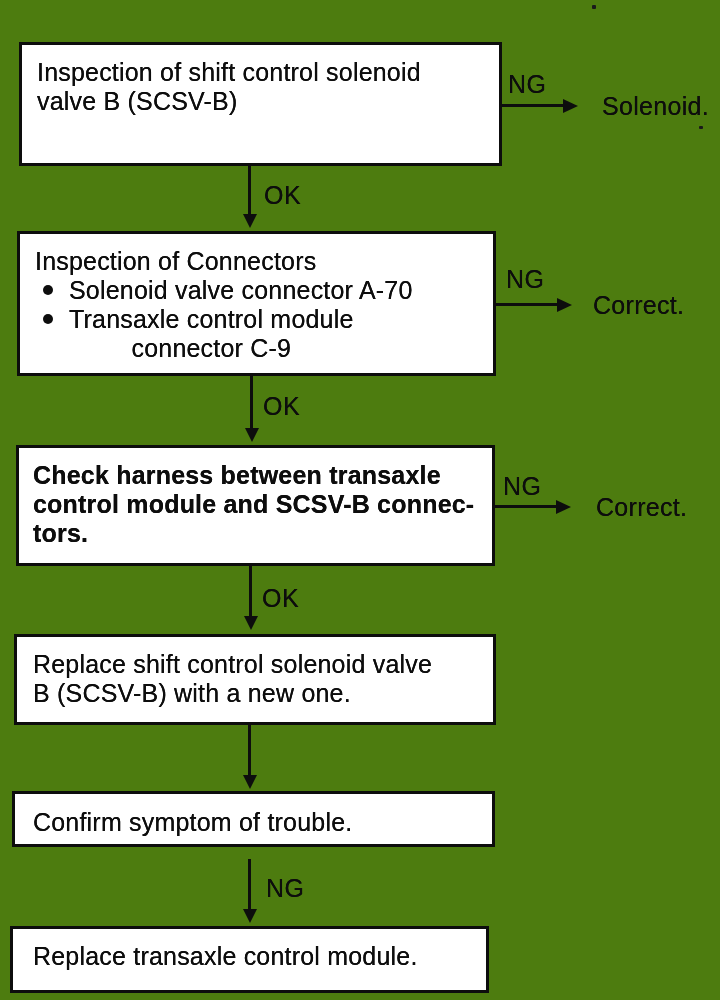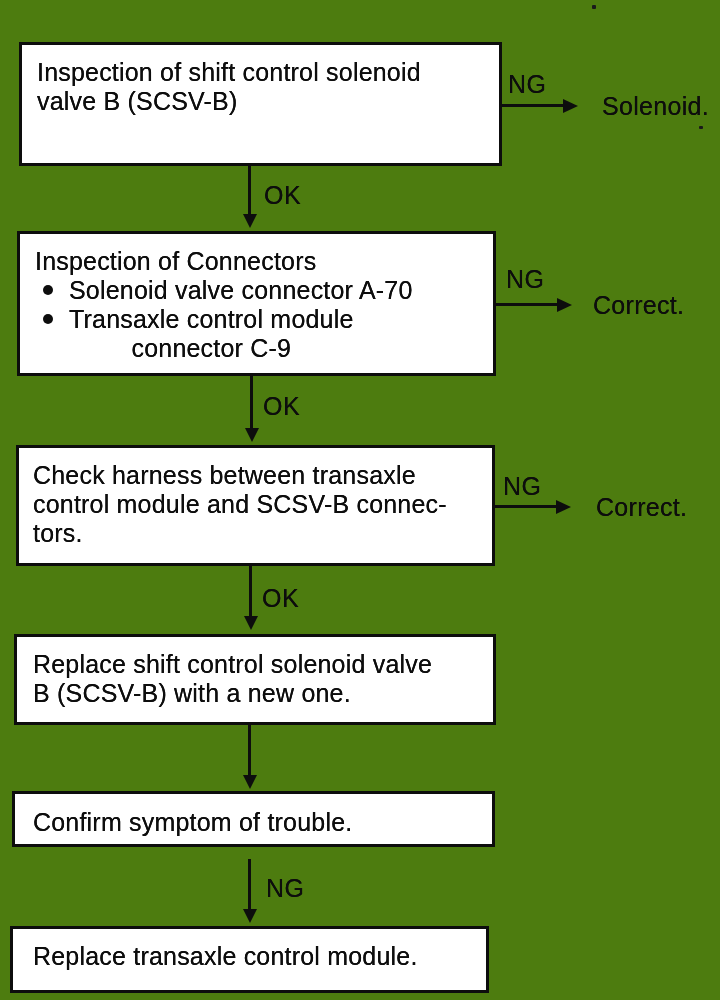--- a/index.html
+++ b/index.html
@@ -69,21 +69,21 @@
   <div class="lbl" style="left:506px;top:265px;">NG</div>
   <div class="hline" style="left:496px;top:303px;width:62px;"></div>
   <div class="ah-right" style="left:557px;top:298px;"></div>
   <div class="result" style="left:593px;top:291px;">Correct.</div>
 
   <div class="vline" style="left:250px;top:376px;height:52px;"></div>
   <div class="ah-down" style="left:245px;top:428px;"></div>
   <div class="lbl" style="left:263px;top:392px;">OK</div>
 
   <div class="box" style="left:16px;top:445px;width:479px;height:121px;">
-    <div class="box-text" style="left:14px;top:13px;">
+    <div class="box-text" style="left:14px;top:13px;font-weight:bold;">
       <div>Check harness between transaxle</div>
       <div>control module and SCSV-B connec-</div>
       <div>tors.</div>
     </div>
   </div>
 
   <div class="lbl" style="left:503px;top:472px;">NG</div>
   <div class="hline" style="left:495px;top:505px;width:61px;"></div>
   <div class="ah-right" style="left:556px;top:500px;"></div>
   <div class="result" style="left:596px;top:493px;">Correct.</div>

